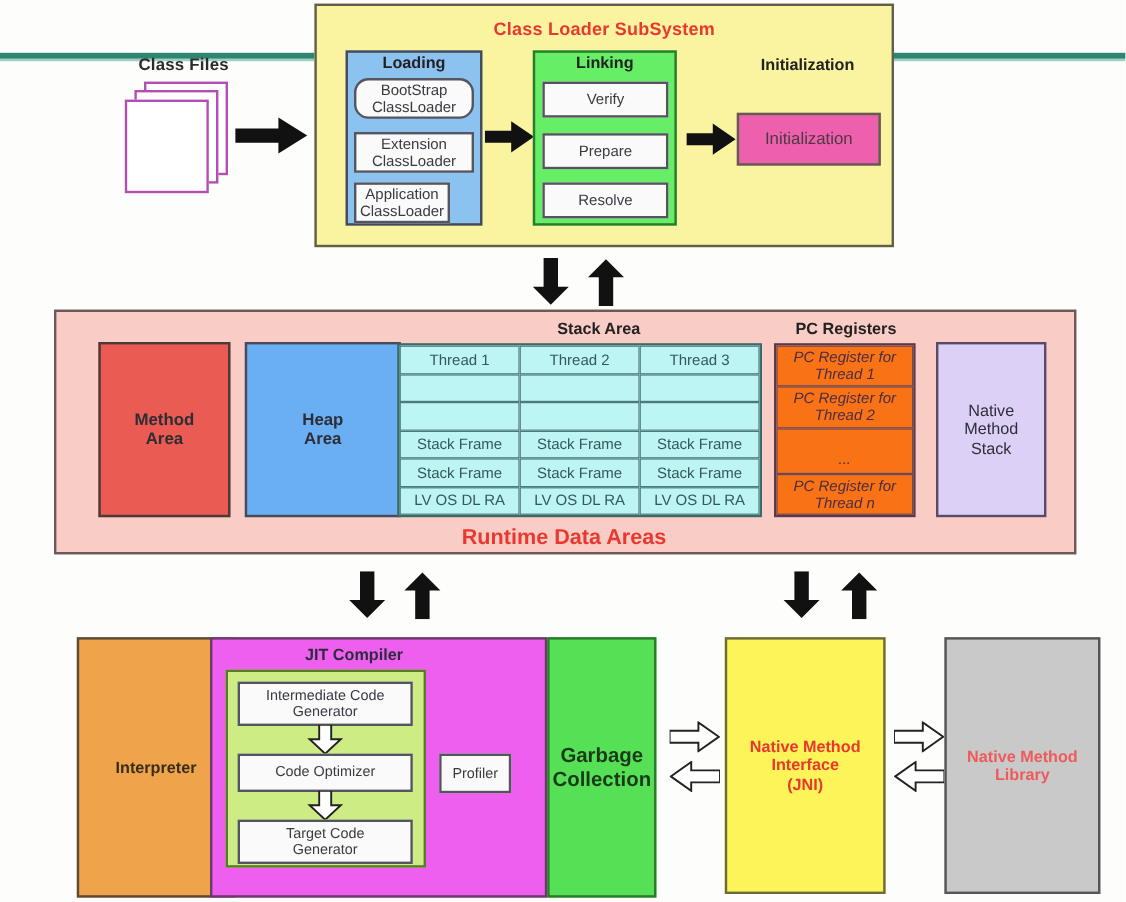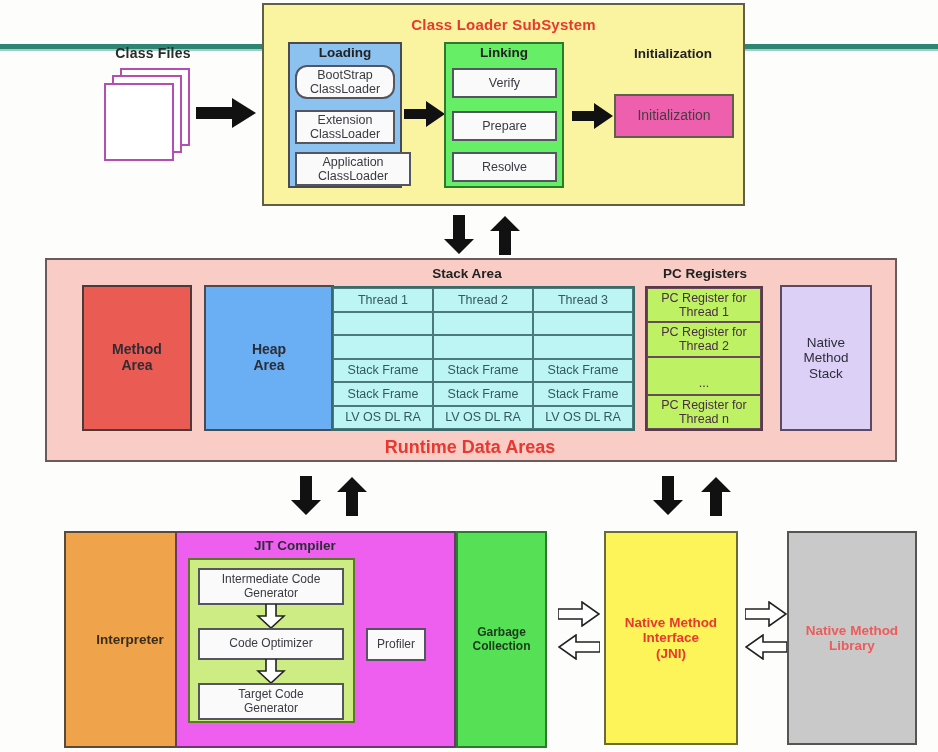--- a/index.html
+++ b/index.html
@@ -28,28 +28,28 @@
   .white-box{background:#fafafa;border:2px solid #55555f;font-size:12.5px;color:#3a3a42;}
   .pink-box{background:#ee5fae;border:2px solid #5f5f4a;font-size:14px;color:#4a3a42;}
 
   
   .rda-outer{background:#f9ccc6;border:2px solid #6a5a5a;}
   .rda-title{font-weight:bold;font-size:18px;color:#e8382f;}
   .method-area{background:#ea5b53;border:2px solid #4a3a3a;font-weight:bold;font-size:14px;color:#2d2d35;}
   .heap-area{background:#6aaef3;border:2px solid #4a4a55;font-weight:bold;font-size:14px;color:#2d2d35;}
   .nms{background:#ddd0f7;border:2px solid #5a4a66;font-weight:normal;font-size:13.5px;color:#2d2d3a;}
   .cyan-cell{background:#bdf4f4;border:1.5px solid #4a7a7a;font-size:12.5px;color:#335a5a;}
-  .pc-cell{background:#bef264;border:1.5px solid #6a4a5a;font-size:12.5px;color:#4a2d42;}
+  .pc-cell{background:#f97316;border:1.5px solid #6a4a5a;font-size:12.5px;color:#4a2d42;font-style:italic;}
 
   
   .ee-title{font-weight:bold;font-size:14.5px;color:#e8382f;margin-top:24px;}
   .interp{background:#efa34b;border:2px solid #5a4a3a;font-weight:bold;font-size:13.5px;color:#3a2d1a;}
   .jit{background:#ef5fef;border:2px solid #6a3a6a;}
   .jit-inner{background:#cdec84;border:2px solid #5a7a2a;}
-  .gc{background:#55e055;border:2px solid #2c7a2c;font-weight:bold;font-size:12px;color:#1a3a1a;}
+  .gc{background:#55e055;border:2px solid #2c7a2c;font-weight:bold;font-size:17px;color:#1a3a1a;}
   .jni{background:#fdf45a;border:2px solid #6a6a3a;font-weight:bold;font-size:13.5px;color:#e8382f;}
   .nml{background:#c9c9c9;border:2px solid #555;font-weight:bold;font-size:13.5px;color:#ef5a5a;}
   .jit-title{font-weight:bold;font-size:13.5px;color:#2d2d3a;}
 
   .arrow-svg{display:block;}
 </style>
 </head>
 <body>
 
 <div class="abs teal-line" style="left:0;top:44px;width:262px;"></div>
@@ -72,21 +72,21 @@
 <div class="abs outer-yellow" style="left:262px;top:3px;width:483px;height:203px;"></div>
 
 <div class="abs ctr sub-title" style="left:262px;top:14px;width:483px;height:22px;">Class Loader SubSystem</div>
 
 <div class="abs blue-col" style="left:288px;top:42px;width:114px;height:146px;"></div>
 <div class="abs ctr blk-title" style="left:288px;top:44px;width:114px;height:18px;">Loading</div>
 <div class="abs ctr white-box" style="left:295px;top:65px;width:100px;height:34px;white-space:pre-line;border-radius:12px;">BootStrap
 ClassLoader</div>
 <div class="abs ctr white-box" style="left:295px;top:110px;width:100px;height:34px;white-space:pre-line;">Extension
 ClassLoader</div>
-<div class="abs ctr white-box" style="left:295px;top:152px;width:116px;height:34px;white-space:pre-line;">Application
+<div class="abs ctr white-box" style="left:295px;top:152px;width:80px;height:34px;white-space:pre-line;">Application
 ClassLoader</div>
 
 <div class="abs" style="left:404px;top:100px;width:42px;height:28px;">
   <svg class="arrow-svg" width="42" height="28" viewBox="0 0 42 28">
     <path d="M0 9 H22 V1 L41 14 L22 27 V19 H0 Z" fill="#111"></path>
   </svg>
 </div>
 
 <div class="abs green-col" style="left:444px;top:42px;width:120px;height:146px;"></div>
 <div class="abs ctr blk-title" style="left:444px;top:44px;width:120px;height:18px;">Linking</div>
@@ -117,21 +117,21 @@
 <div class="abs rda-outer" style="left:45px;top:258px;width:852px;height:204px;"></div>
 
 <div class="abs ctr rda-title" style="left:300px;top:437px;width:340px;height:20px;">Runtime Data Areas</div>
 
 <div class="abs ctr method-area" style="left:82px;top:285px;width:110px;height:146px;white-space:pre-line;">Method
 Area</div>
 
 <div class="abs ctr heap-area" style="left:204px;top:285px;width:130px;height:146px;white-space:pre-line;">Heap
 Area</div>
 
-<div class="abs ctr blk-title" style="left:314px;top:265px;width:306px;height:18px;">Stack Area</div>
+<div class="abs ctr blk-title" style="left:346px;top:265px;width:306px;height:18px;">Stack Area</div>
 
 <div class="abs" style="left:331px;top:286px;width:304px;height:145px;border:2px solid #3a6a6a;">
   <div style="display:flex;flex-direction:column;width:100%;height:100%;">
     <div style="display:flex;flex:1;">
       <div class="ctr cyan-cell" style="flex:1;">Thread 1</div>
       <div class="ctr cyan-cell" style="flex:1;">Thread 2</div>
       <div class="ctr cyan-cell" style="flex:1;">Thread 3</div>
     </div>
     <div style="display:flex;flex:1;">
       <div class="ctr cyan-cell" style="flex:1;"></div>

